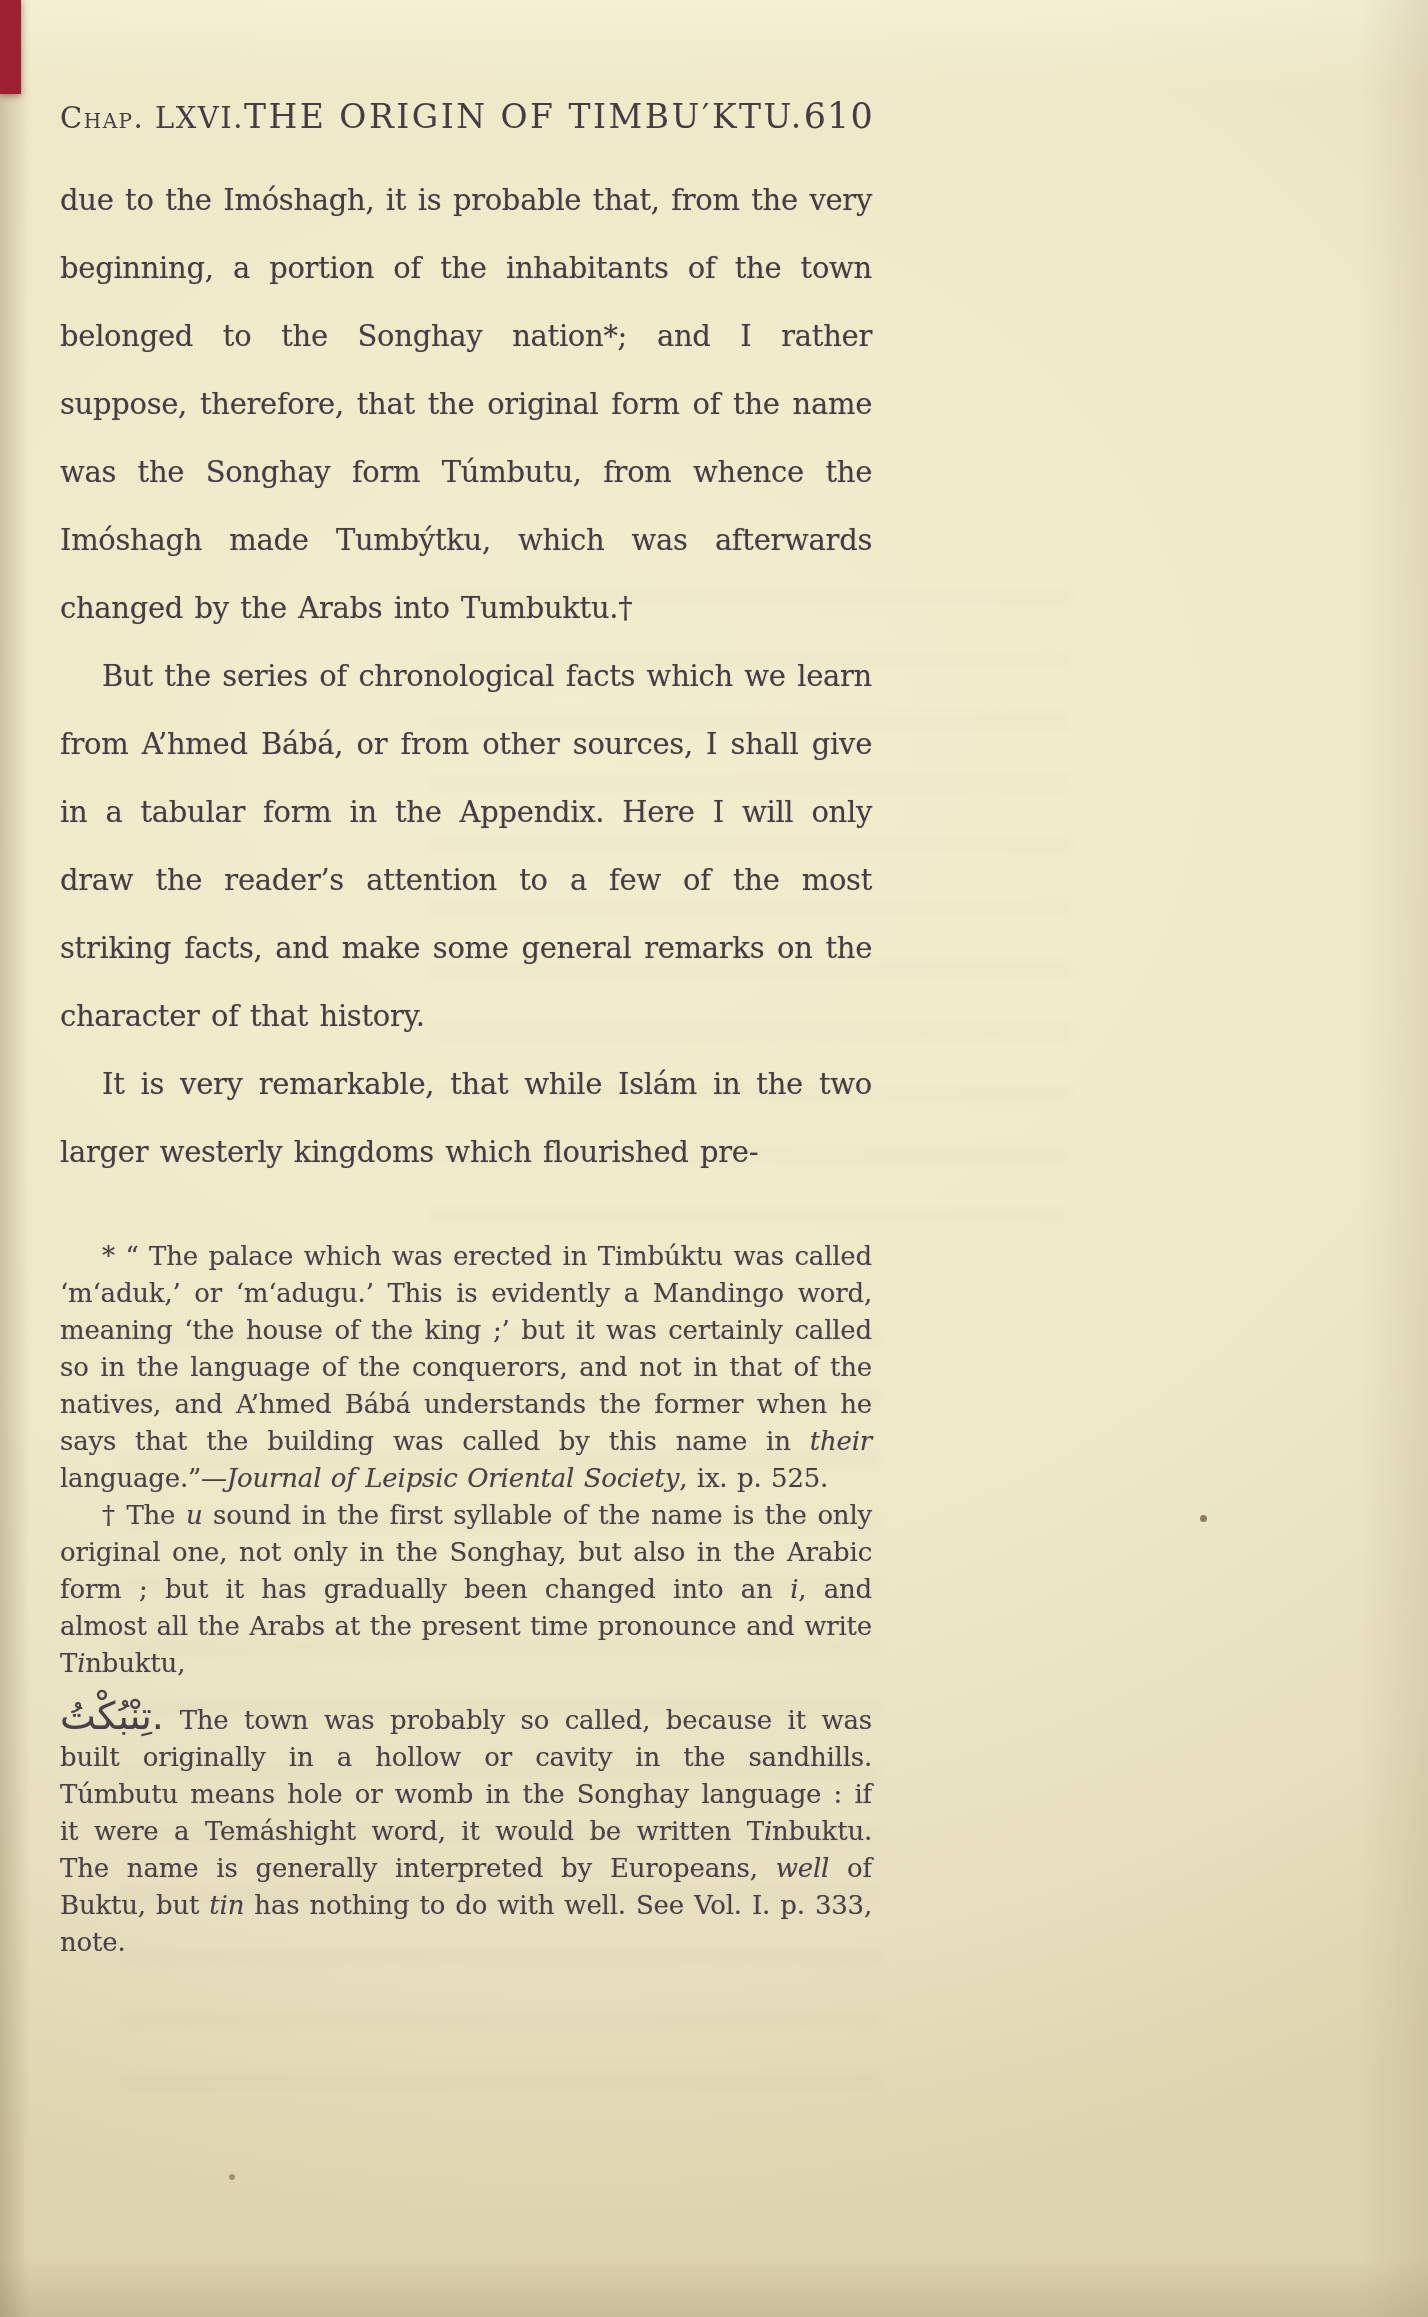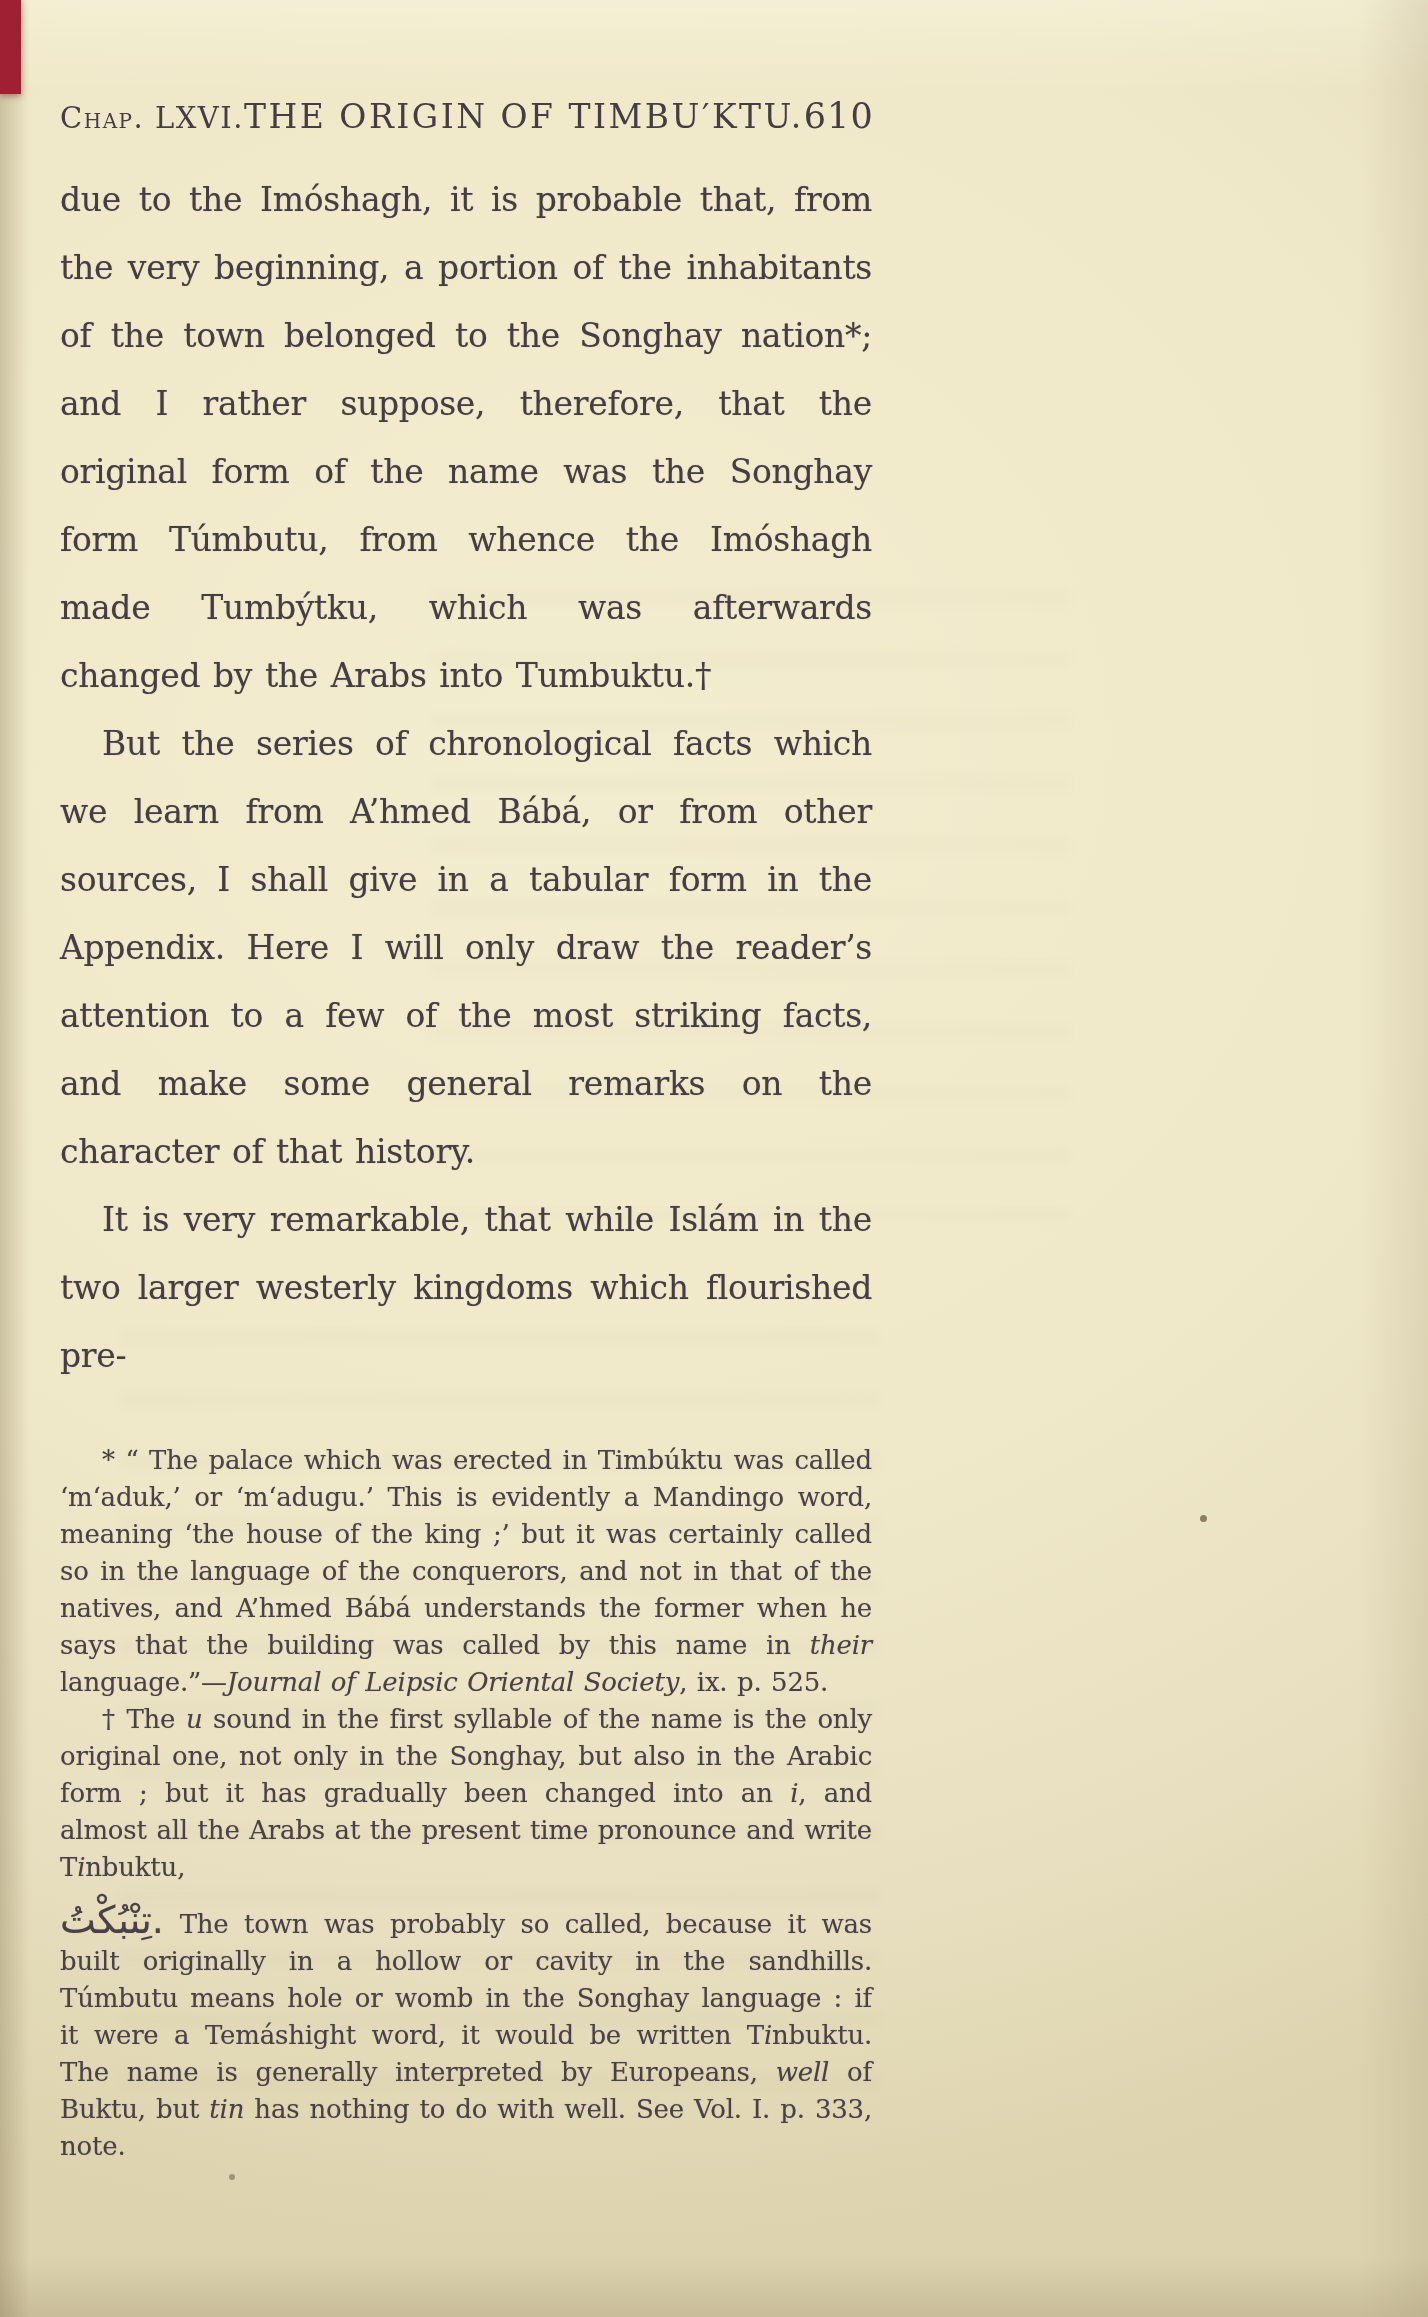--- a/index.html
+++ b/index.html
@@ -24,21 +24,21 @@
     box-shadow:0 2px 6px rgba(90,20,30,.45);
     filter:blur(.4px);
   }
   .column{position:absolute; left:60px; top:96px; width:812px;}
   .header{display:flex; align-items:baseline; white-space:nowrap;}
   .chapter{font-variant:small-caps; font-size:29px; letter-spacing:1.5px;}
   .running-title{flex:1; text-align:center; font-size:33px; letter-spacing:2.5px;}
   .pageno{font-size:35px; letter-spacing:1px;}
   .body-text{margin-top:30px;}
   .body-text p{
-    margin:0; font-size:33px; line-height:68px;
+    margin:0; font-size:29px; line-height:68px;
     text-align:justify; letter-spacing:-0.3px; word-spacing:2.5px;
     text-shadow:0 0 1px rgba(70,60,70,.35);
   }
   .footnotes{margin-top:52px;}
   .footnotes p{
     margin:0; font-size:26px; line-height:37px; color:var(--ink-fn);
     text-align:justify; letter-spacing:-0.2px; word-spacing:1.5px;
     text-shadow:0 0 1px rgba(70,60,70,.3);
   }
   .indent{text-indent:42px;}

